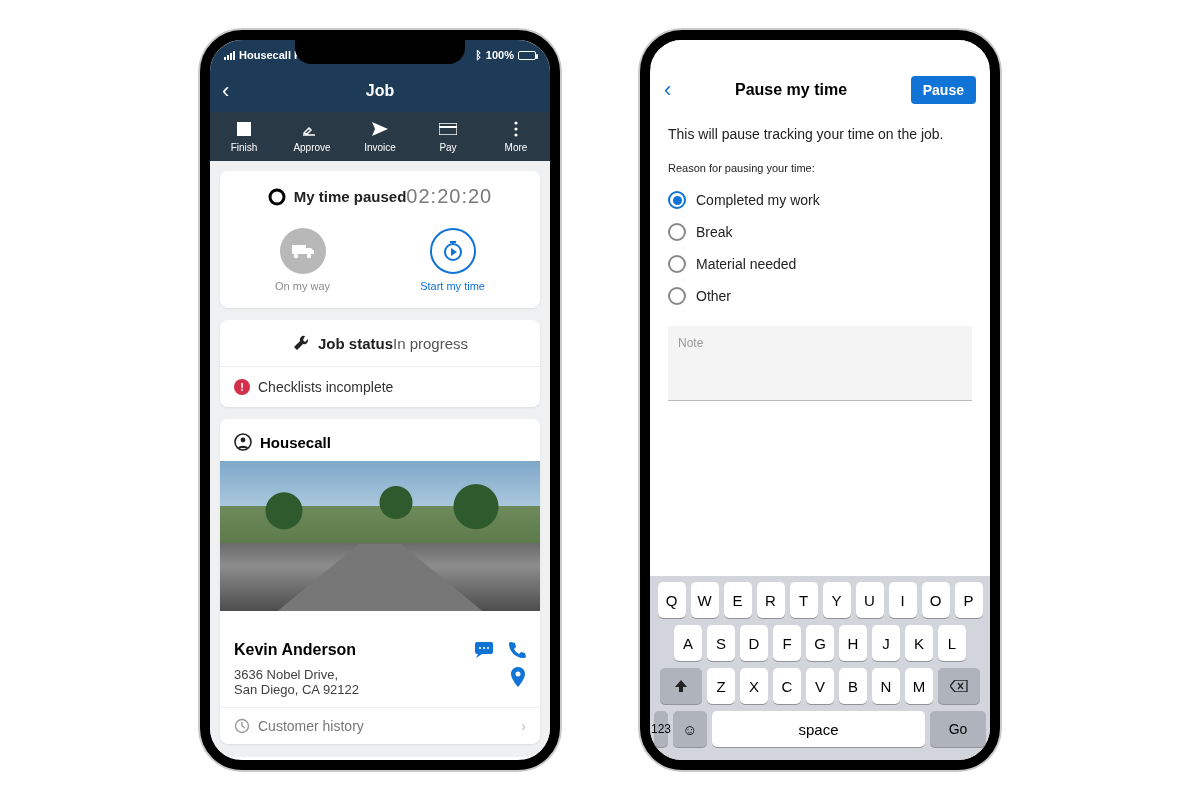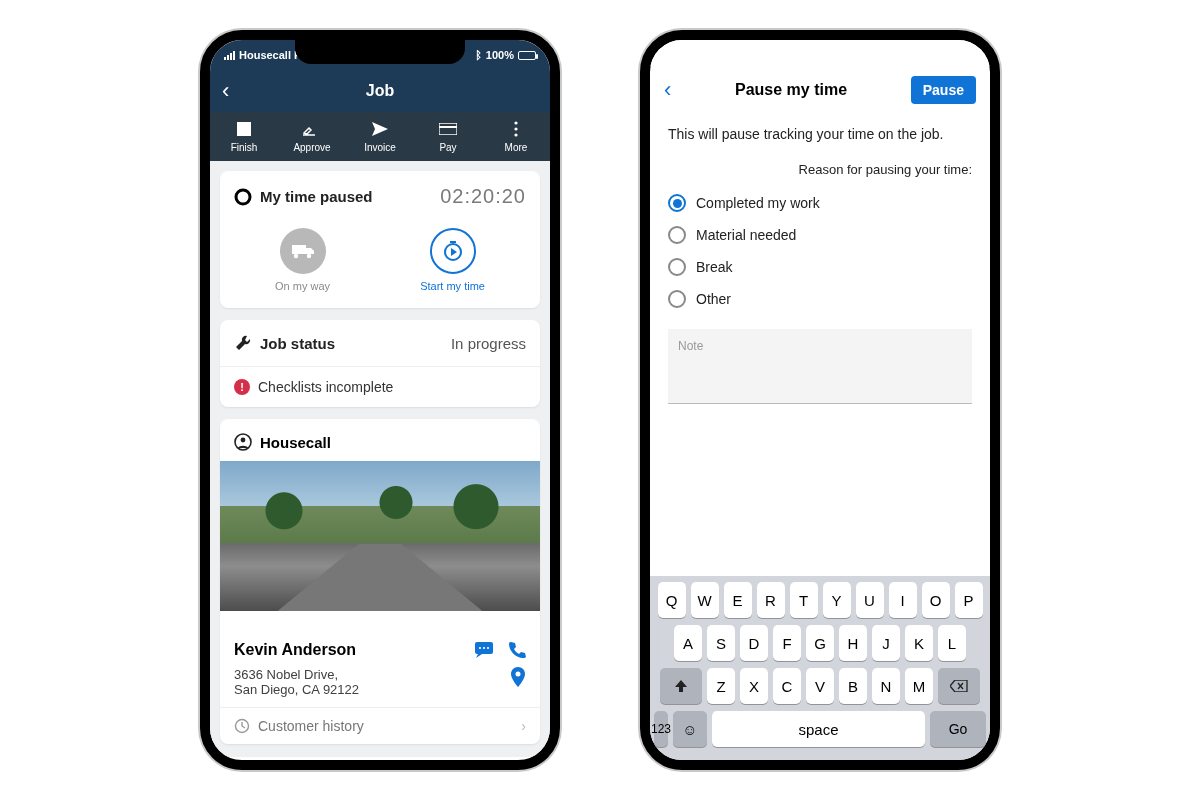--- a/index.html
+++ b/index.html
@@ -30,21 +30,21 @@
   .navheader { background:#1d3a57; color:#fff; height:42px; display:flex; align-items:center; justify-content:center; position:relative; }
   .navheader .back { position:absolute; left:12px; font-size:22px; }
   .navheader .title { font-size:16px; font-weight:600; }
   
   .toolbar { background:#2a3946; display:flex; }
   .toolbar .tbtn { flex:1; color:#fff; text-align:center; padding:8px 6px; font-size:10px; display:flex; flex-direction:column; align-items:center; gap:4px; }
   .toolbar .ticon { width:18px; height:18px; display:flex; align-items:center; justify-content:center; }
   
   .content { background:#eef0f2; padding:10px; height: calc(100% - 30px - 42px - 52px); overflow:hidden; }
   .card { background:#fff; border-radius:8px; margin-bottom:12px; box-shadow:0 1px 2px rgba(0,0,0,0.08); }
-  .row { display:flex; align-items:center; justify-content:space-between; padding:14px 14px; }
+  .row { display:flex; align-items:center; justify-content:center; padding:14px 14px; }
   .row .lbl { display:flex; align-items:center; gap:8px; font-size:15px; font-weight:600; color:#222; }
   .row .val { font-size:15px; color:#555; }
   .timer-val { font-size:20px; color:#7a7a7a; font-weight:400; letter-spacing:1px;}
   .actions-row { display:flex; justify-content:space-around; padding:6px 10px 16px; }
   .action { display:flex; flex-direction:column; align-items:center; gap:6px; font-size:11px; }
   .action .circle { width:46px; height:46px; border-radius:50%; display:flex; align-items:center; justify-content:center; }
   .circle.gray { background:#b8b8b8; color:#fff; }
   .circle.blue-outline { border:2px solid #1073d6; color:#1073d6; }
   .action.gray-text { color:#8a8a8a; }
   .action.blue-text { color:#1073d6; font-weight:500; }
@@ -67,21 +67,21 @@
   .hist-row { display:flex; align-items:center; gap:8px; padding:10px 14px; font-size:14px; color:#777; border-top:1px solid #eee;}
   .chevron-right{ margin-left:auto; color:#bbb; }
   
   .android-status { height:26px; background:#fff; }
   .p2-header { display:flex; align-items:center; justify-content:space-between; padding:10px 14px; }
   .p2-back { color:#1073d6; font-size:22px; font-weight:300; }
   .p2-title { font-size:16px; font-weight:700; }
   .p2-btn { background:#1073d6; color:#fff; border-radius:4px; padding:6px 12px; font-size:14px; font-weight:600; }
   .p2-body { padding:4px 18px; font-size:14px; color:#222; }
   .p2-desc { margin:8px 0 20px; }
-  .p2-section-lbl { font-size:13px; margin-bottom:10px;text-align:right; }
+  .p2-section-lbl { font-size:11px; margin-bottom:10px; }
   .radio-row { display:flex; align-items:center; gap:10px; padding:7px 0; font-size:14px; }
   .radio { width:18px; height:18px; border:2px solid #888; border-radius:50%; display:flex; align-items:center; justify-content:center; }
   .radio.selected { border-color:#1073d6; }
   .radio.selected::after { content:""; width:9px; height:9px; background:#1073d6; border-radius:50%; }
   .note-box { background:#f4f4f4; border-bottom:1px solid #bbb; padding:10px 10px 50px; margin-top:14px; font-size:12px; color:#9a9a9a; }
   
   .keyboard { position:absolute; bottom:0; left:0; right:0; background:#d2d5db; padding:6px 4px; }
   .krow { display:flex; justify-content:center; gap:5px; margin-bottom:7px; }
   .key { background:#fff; border-radius:5px; width:28px; height:36px; display:flex; align-items:center; justify-content:center; font-size:15px; box-shadow:0 1px 0 rgba(0,0,0,0.3); }
   .key.wide { width:42px; background:#aeb3bc; }
@@ -284,25 +284,25 @@
     <div class="p2-body">
       <div class="p2-desc">This will pause tracking your time on the job.</div>
       <div class="p2-section-lbl">Reason for pausing your time:</div>
 
       <div class="radio-row">
         <span class="radio selected"></span>
         <span>Completed my work</span>
       </div>
       <div class="radio-row">
         <span class="radio"></span>
-        <span>Material needed</span>
+        <span>Break</span>
       </div>
       <div class="radio-row">
         <span class="radio"></span>
-        <span>Break</span>
+        <span>Material needed</span>
       </div>
       <div class="radio-row">
         <span class="radio"></span>
         <span>Other</span>
       </div>
 
       <div class="note-box">
         <span>Note</span>
       </div>
     </div>

